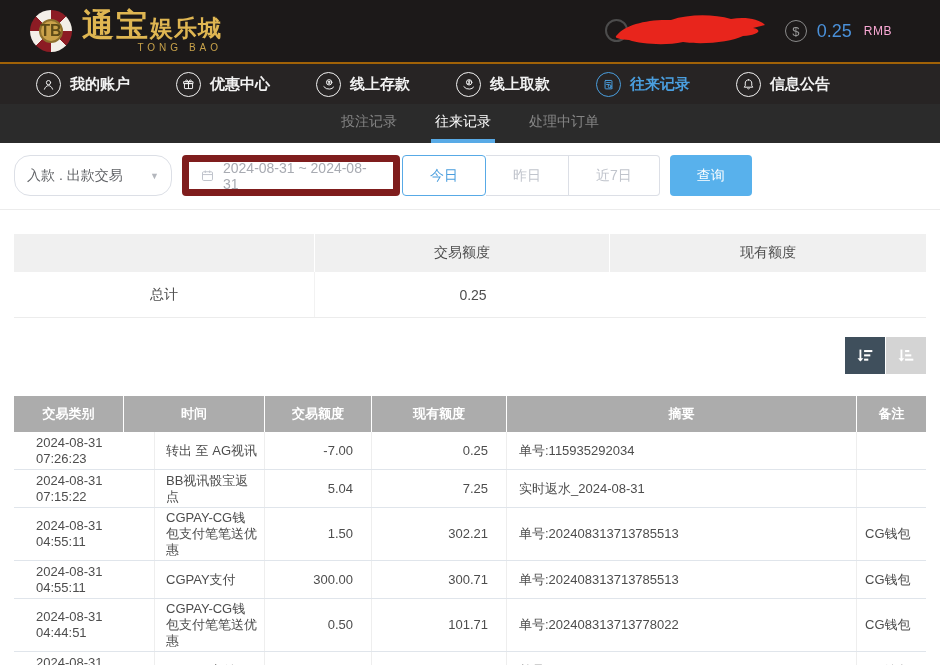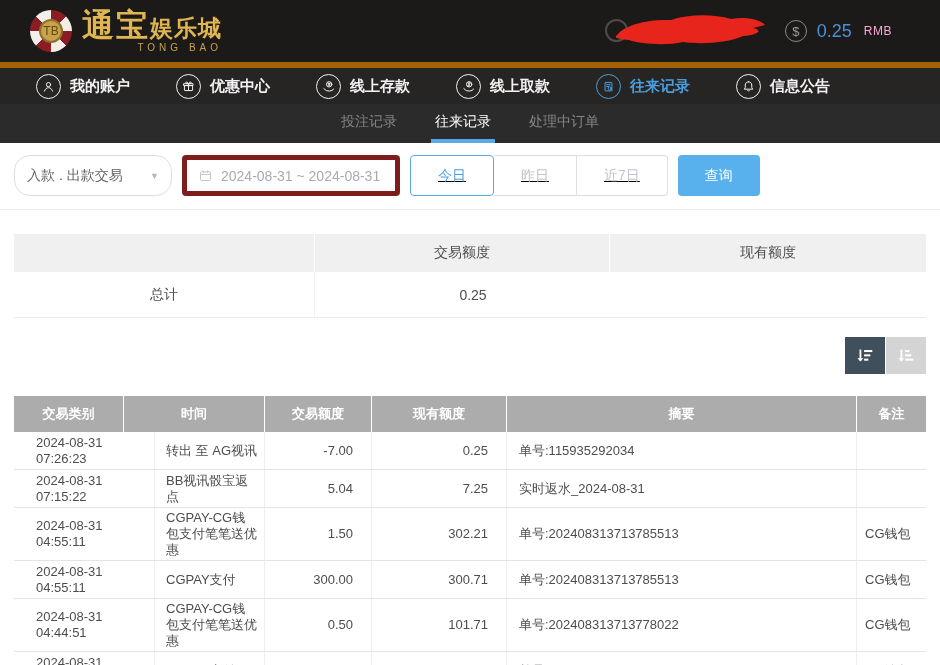--- a/index.html
+++ b/index.html
@@ -7,41 +7,41 @@
     font-family:"Liberation Sans", sans-serif; }
 
   
   .hdr { height:62px; background:#1c1919; display:flex; align-items:center;
     justify-content:space-between; padding:0 48px 0 30px; }
   .brand { display:flex; align-items:center; gap:10px; }
   .chip { width:42px; height:42px; border-radius:50%;
     background:conic-gradient(#8c1c24 0 45deg,#f3efe8 45deg 90deg,#8c1c24 90deg 135deg,#f3efe8 135deg 180deg,#8c1c24 180deg 225deg,#f3efe8 225deg 270deg,#8c1c24 270deg 315deg,#f3efe8 315deg 360deg);
     display:flex; align-items:center; justify-content:center; }
   .chip-core { width:24px; height:24px; border-radius:50%; background:#caa24a;
-    border:2px solid #8d6f2c; color:#5d4a17; font-size:12px; font-weight:normal;
+    border:2px solid #8d6f2c; color:#5d4a17; font-size:16px; font-weight:bold;
     display:flex; align-items:center; justify-content:center; }
   .brand-txt { color:#dfb652; line-height:1; }
   .brand-cn { display:flex; align-items:baseline; }
   .brand-cn .big { font-size:32px; font-weight:bold; letter-spacing:2px; }
   .brand-cn .small { font-size:23px; font-weight:bold; letter-spacing:1px; }
   .brand-en { font-size:10px; letter-spacing:4px; color:#c8a24a; text-align:right; margin-top:2px; }
 
   .hdr-right { display:flex; align-items:center; gap:10px; position:relative; }
   .avatar-wrap { position:relative; width:170px; height:44px; }
   .avatar-circ { position:absolute; left:0; top:10px; width:23px; height:23px;
     border:2px solid #4c4c4c; border-radius:50%; }
   .scribble { position:absolute; left:6px; top:2px; }
   .dollar-circ { width:22px; height:22px; border:1.5px solid #8a8a8a; border-radius:50%;
     color:#9a9a9a; font-size:13px; display:flex; align-items:center; justify-content:center; }
   .bal-amount { color:#4a90d9; font-size:18px; }
   .bal-cur { color:#f9a8d4; font-size:12px; letter-spacing:0.5px; margin-left:2px; }
 
   
   .nav { height:42px; background:#272424; display:flex; align-items:center;
-    padding-left:36px; gap:46px; border-top:6px solid #a16207; }
+    padding-left:36px; gap:46px; border-top:2px solid #a16207; }
   .nav-item { display:flex; align-items:center; gap:9px; color:#f2f2f2;
     font-size:15px; font-weight:bold; cursor:pointer; }
   .nav-item.active { color:#4a9ede; }
   .nav-ic { width:25px; height:25px; border:1.5px solid currentColor; border-radius:50%;
     display:flex; align-items:center; justify-content:center; flex:0 0 auto; }
   .nav-ic svg { width:15px; height:15px; stroke:currentColor; fill:none;
     stroke-width:1.6; stroke-linecap:round; stroke-linejoin:round; }
 
   
   .subnav { height:39px; background:#2b2b2b; display:flex; justify-content:center;
@@ -49,25 +49,25 @@
   .subtab { height:100%; display:flex; align-items:center; padding:0 4px;
     font-size:14px; color:#858585; cursor:pointer; border-bottom:4px solid transparent; }
   .subtab.active { color:#ffffff; border-bottom-color:#58aae6; }
 
   
   .filters { display:flex; align-items:center; margin:12px 14px 0 14px; height:41px; }
   .selectbox { width:158px; height:41px; border:1px solid #dcdfe6; border-radius:16px;
     display:flex; align-items:center; justify-content:space-between; padding:0 12px;
     color:#606266; font-size:14px; cursor:pointer; }
   .caret { font-size:9px; color:#b4b7bd; }
-  .datebox { width:218px; height:41px; border:5px solid #7f1d1d; border-radius:4px;
+  .datebox { width:218px; height:41px; border:7px solid #7f1d1d; border-radius:4px;
     display:flex; align-items:center; gap:8px; padding:0 11px; margin-left:10px;
-    color:#a8abb2; font-size:14px; cursor:text;text-align:right; }
+    color:#a8abb2; font-size:14px; cursor:text; }
   .datebox svg { width:15px; height:15px; stroke:#c0c4cc; fill:none; stroke-width:1.6; }
-  .quick { display:flex; margin-left:10px;text-decoration:underline; }
+  .quick { display:flex; margin-left:2px; }
   .qbtn { height:41px; padding:0 27px; background:#fff; border:1px solid #dcdfe6;
     color:#c0c4cc; font-size:14px; cursor:pointer; }
   .qbtn.first { border-radius:4px 0 0 4px; }
   .qbtn.mid { border-left:none; }
   .qbtn.last { border-left:none; border-radius:0 4px 4px 0; }
   .qbtn.active { border:1px solid #58aae6; color:#4a9ede; border-radius:4px; }
   .search-btn { margin-left:10px; width:82px; height:41px; background:#58b1ec;
     color:#fff; font-size:14px; border:none; border-radius:4px; cursor:pointer; }
 
   .hr-divider { border-top:1px solid #ececec; margin-top:13px; }

